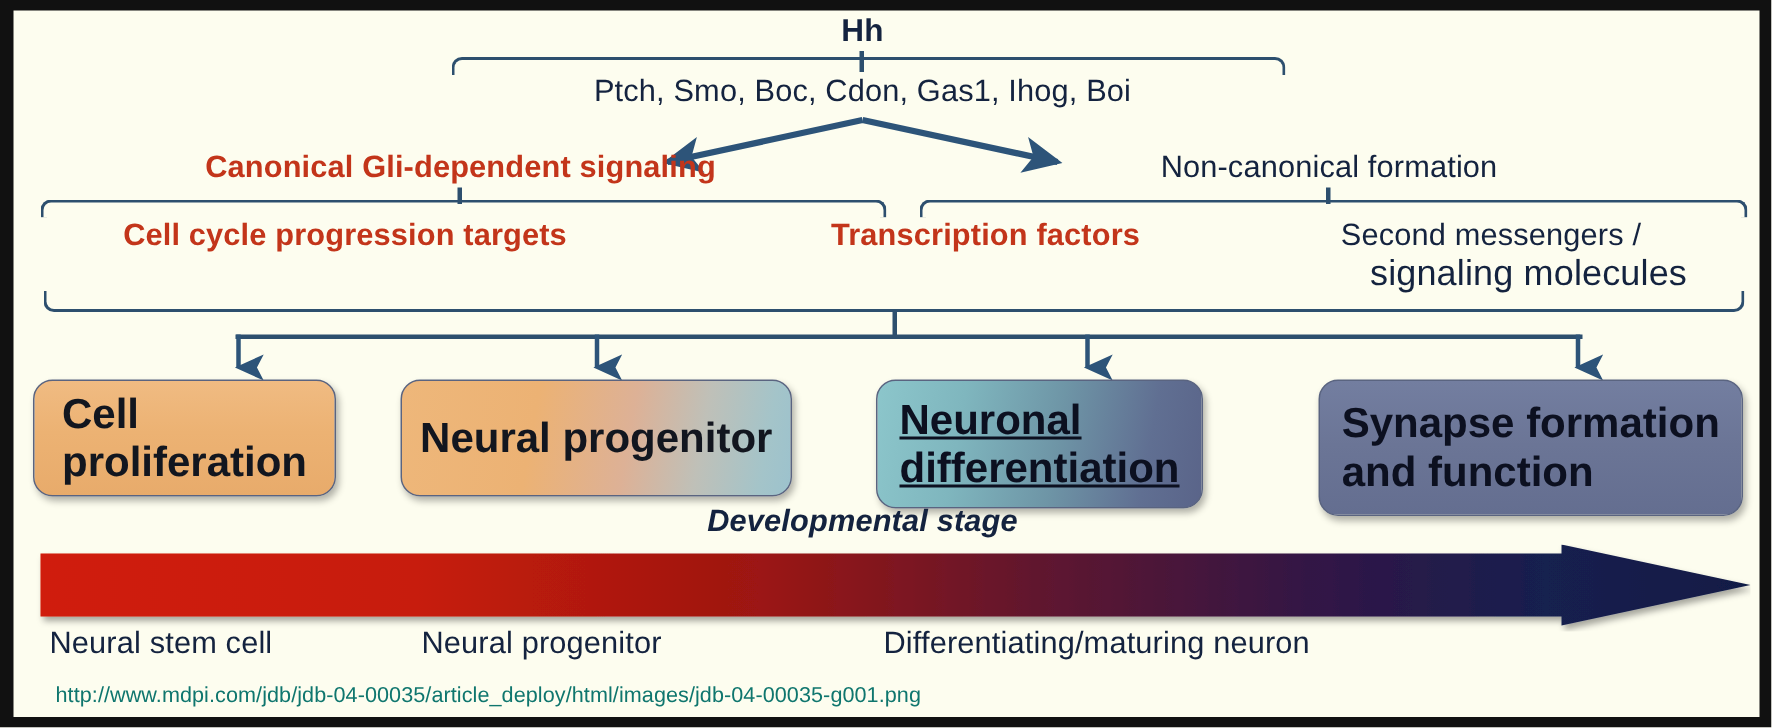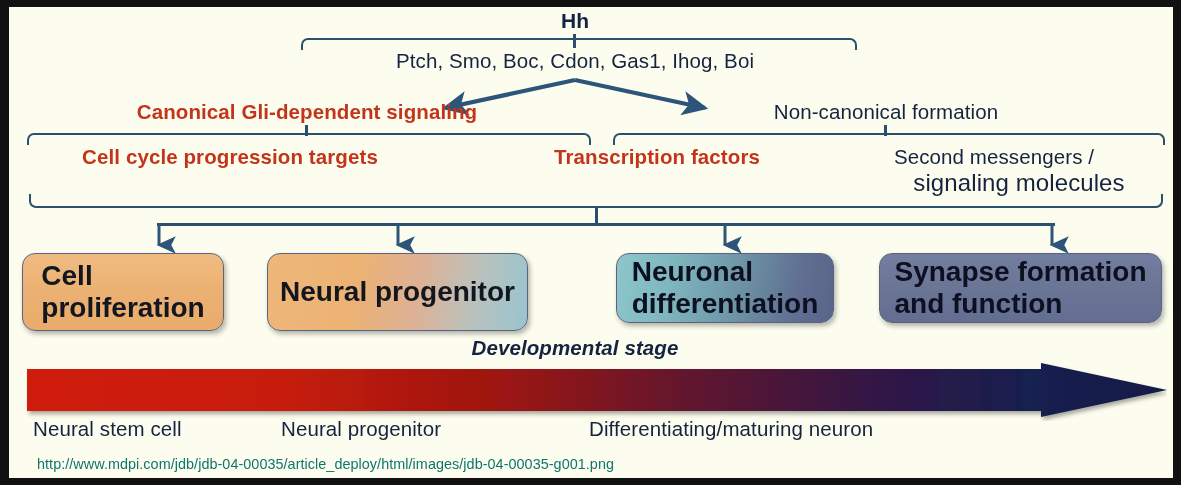--- a/index.html
+++ b/index.html
@@ -137,29 +137,29 @@
       </span>
     </div>
 
     <div class="nodebox" style="left:258px;top:246px;width:261px;height:78px;
                 background:linear-gradient(100deg,#eeb77a 0%,#ecb274 34%,#ddb196 58%,#bfc0b8 76%,#a4c4c9 92%,#9cc2cd 100%);">
       <span>
         <span>Neural progenitor</span><br>
       </span>
     </div>
 
-    <div class="nodebox dark" style="left:607px;top:246px;width:218px;height:70px;
-                background:linear-gradient(100deg,#8cc6cb 0%,#7fb6be 26%,#6e95a6 55%,#606f92 82%,#5a6489 100%);">
+    <div class="nodebox dark" style="left:575px;top:246px;width:218px;height:86px;
+                background:linear-gradient(100deg,#8cc6cb 0%,#7fb6be 26%,#6e95a6 55%,#606f92 82%,#5a6489 100%);text-decoration:underline;">
       <span>
         <span>Neuronal</span><br>
         <span>differentiation</span>
       </span>
     </div>
 
-    <div class="nodebox dark" style="left:870px;top:246px;width:283px;height:70px;
+    <div class="nodebox dark" style="left:870px;top:246px;width:283px;height:91px;
                 background:linear-gradient(180deg,#737ea0 0%,#6b7596 48%,#646e90 100%);">
       <span>
         <span>Synapse formation</span><br>
         <span>and function</span>
       </span>
     </div>
 
     <div class="txt ital ctr" style="left:566px;top:330px;font-size:20.5px;font-weight:600;">Developmental stage</div>
 
     <svg id="stagearrow" style="left:12px;top:356px;width:1146px;height:58px;">

